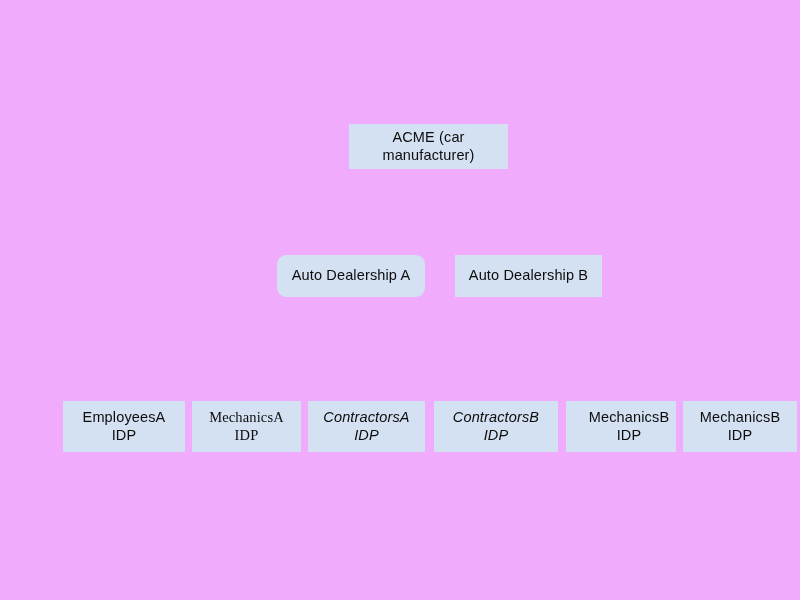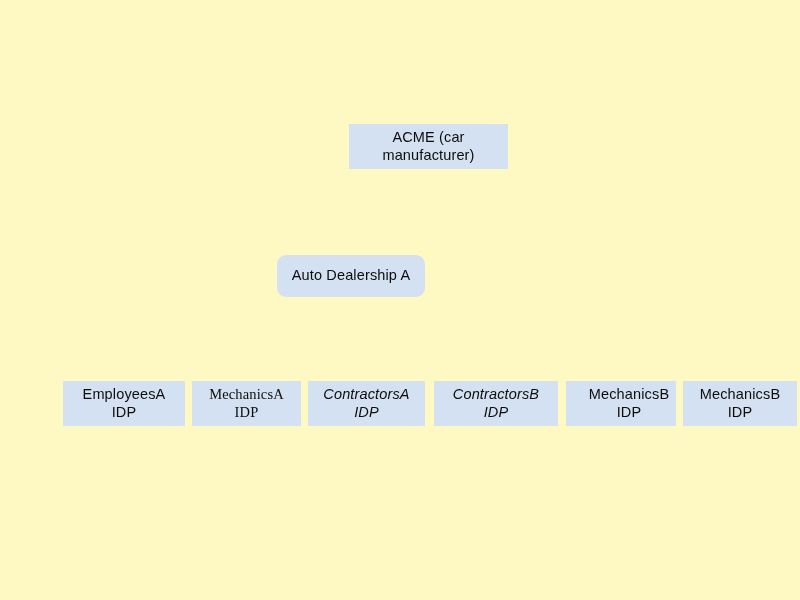--- a/index.html
+++ b/index.html
@@ -11,21 +11,21 @@
     width: 800px;
     height: 600px;
     background: #000000;
     font-family: "Liberation Sans", sans-serif;
     overflow: hidden;
   }
   #diagram-canvas {
     position: relative;
     width: 800px;
     height: 600px;
-    background: #fef9c3;
+    background: #f0abfc;
   }
   .node {
     position: absolute;
     box-sizing: border-box;
     background: #d4e1f2;
     color: #0d0d0d;
     display: flex;
     align-items: center;
     justify-content: center;
     text-align: center;
@@ -49,42 +49,45 @@
   }
   
   .tier-mid {
     top: 255px;
     height: 42px;
   }
   .mid-a { left: 277px; width: 148px; border-radius: 9px; }
   .mid-b { left: 455px; width: 147px; }
   
   .tier-leaf {
-    top: 381px;
-    height: 45px;
+    top: 401px;
+    height: 51px;
   }
   .leaf-0 { left: 63px;  width: 122px; }
   .leaf-1 { left: 192px; width: 109px; font-family: Liberation Serif, serif; }
   .leaf-2 { left: 308px; width: 117px; font-style: italic; }
   .leaf-3 { left: 434px; width: 124px; font-style: italic; }
   .leaf-4 { left: 566px; width: 110px; padding-left: 20px; }
   .leaf-5 { left: 683px; width: 114px; }
 </style>
 </head>
 <body>
 
 <div id="diagram-canvas">
 
   <div class="node tier-root">
     <span class="node-label">ACME (car
 manufacturer)</span>
   </div>
 
   <div class="node tier-mid mid-a">
     <span class="node-label">Auto Dealership A</span>
+  </div>
+  <div class="node tier-mid mid-b">
+    <span class="node-label">Auto Dealership B</span>
   </div>
 
   <div class="node tier-leaf leaf-0">
     <span class="node-label">EmployeesA
 IDP</span>
   </div>
   <div class="node tier-leaf leaf-1">
     <span class="node-label">MechanicsA
 IDP</span>
   </div>

